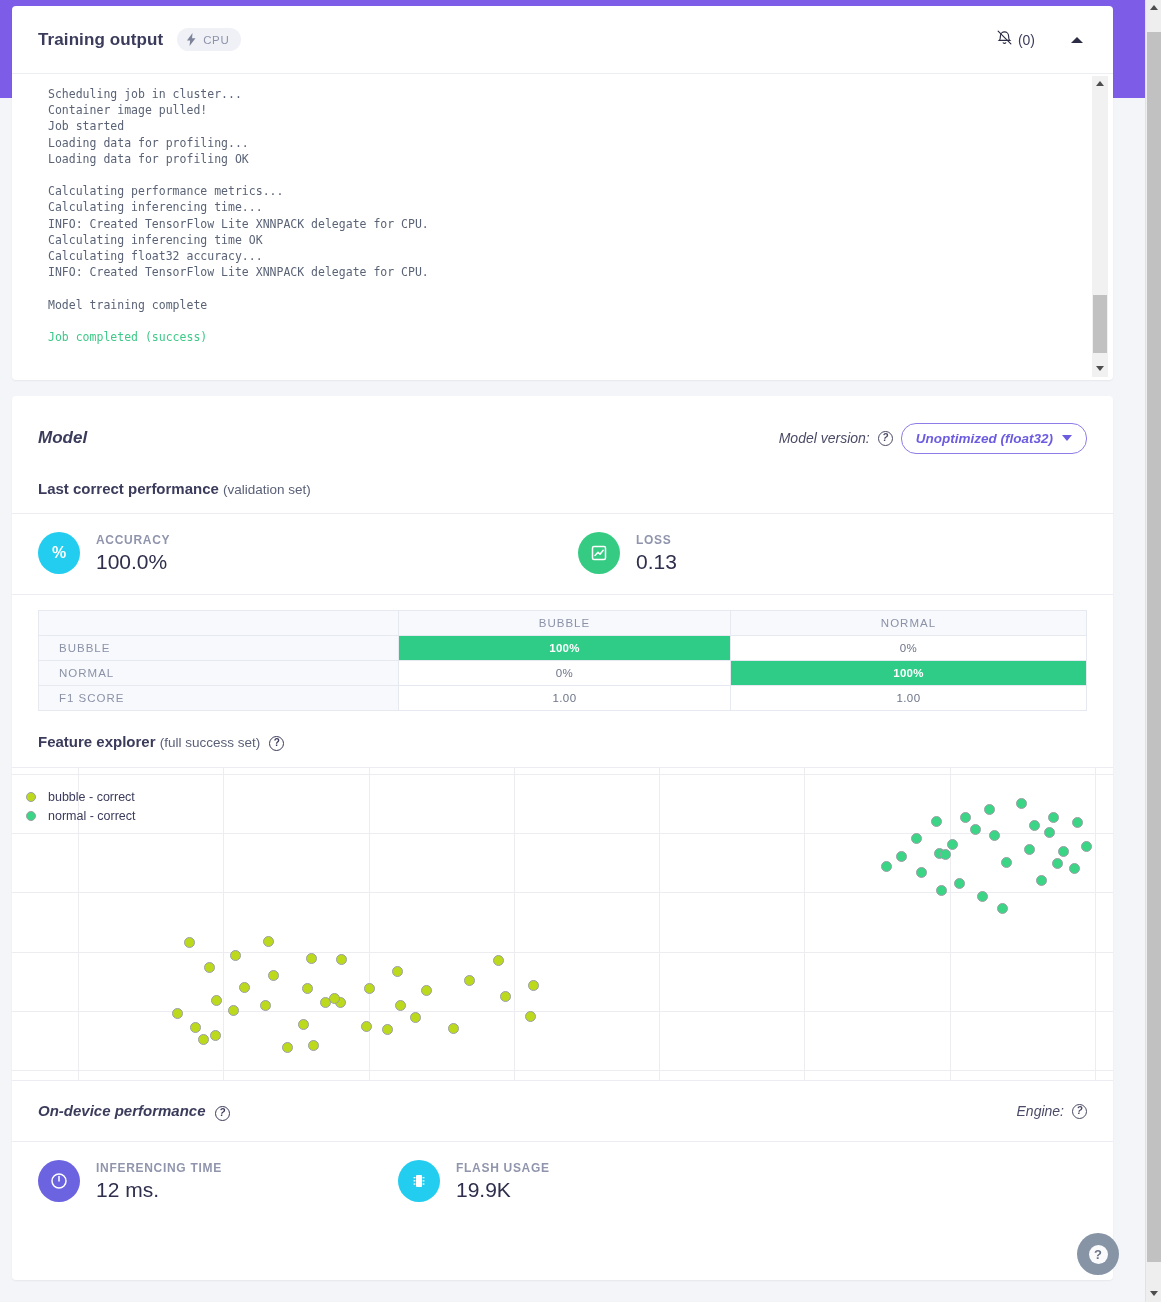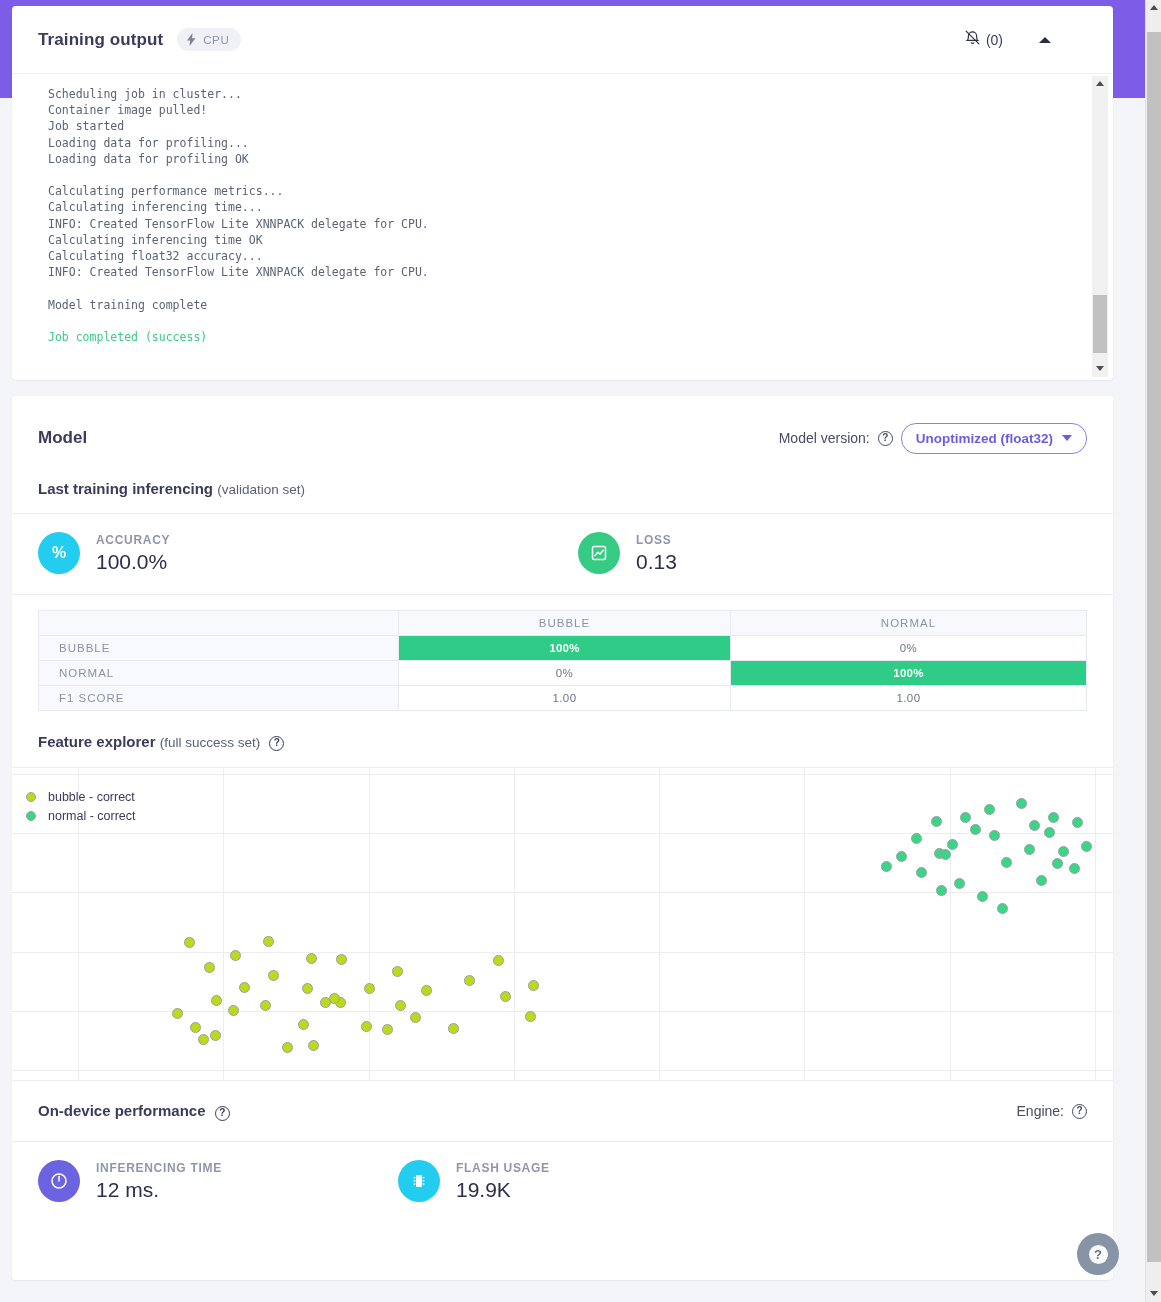--- a/index.html
+++ b/index.html
@@ -46,21 +46,21 @@
   .card {
     position: absolute; background: #ffffff; border-radius: 4px;
     box-shadow: 0 1px 2px rgba(0,0,0,.06);
   }
   #training-card { left: 12px; top: 6px; width: 1101px; height: 374px; }
   #model-card    { left: 12px; top: 396px; width: 1101px; height: 884px; }
 
   
   .train-head {
     position: relative; height: 68px; border-bottom: 1px solid #eceef3;
-    display: flex; align-items: center; padding: 0 36px 0 26px;
+    display: flex; align-items: center; padding: 0 4px 0 26px;
   }
   .train-title {
     font-size: 17px; color: #3b3b5c; font-weight: 600; letter-spacing: .1px;
   }
   .cpu-chip {
     display: flex; align-items: center; gap: 6px;
     margin-left: 14px; background: #eff1f6; border-radius: 13px;
     padding: 5px 12px 5px 9px;
   }
   .bolt { width: 11px; height: 13px; display: block; }
@@ -96,21 +96,21 @@
   .log-scroll .arrow-up { position: absolute; top: 0; left: 0; width: 16px; height: 16px; }
   .log-scroll .arrow-dn { position: absolute; bottom: 0; left: 0; width: 16px; height: 16px; }
   .log-scroll .thumb {
     position: absolute; left: 1px; bottom: 24px; width: 14px; height: 58px;
     background: #c1c1c1;
   }
 
   
   .sec-pad { padding: 0 26px; }
   .model-top {
-    display: flex; align-items: center; height: 84px; padding: 0 26px;
+    display: flex; align-items: center; height: 84px; padding: 0 26px; font-style: italic;
   }
   .model-title { font-size: 17px; font-weight: 600; color: #3b3b5c; }
   .model-ver { margin-left: auto; display: flex; align-items: center; gap: 8px; }
   .model-ver .lbl { font-size: 14px; color: #4a4a66; }
   .qmark {
     width: 15px; height: 15px; border-radius: 50%;
     border: 1.4px solid #3b3b5c; color: #3b3b5c;
     font-size: 10px; line-height: 12.5px; text-align: center;
     display: inline-block; font-weight: 700;
   }
@@ -271,21 +271,21 @@
         <span class="lbl">Model version:</span>
         <span class="qmark light">?</span>
         <span class="dropdown">
           <span>Unoptimized (float32)</span>
           <span class="dd-caret"></span>
         </span>
       </div>
     </div>
 
     <div class="sub-head">
-      <span>Last training inferencing</span>
+      <span>Last correct performance</span>
       <span class="dim">(validation set)</span>
     </div>
     <div class="rule"></div>
 
     <div class="metric-row">
       <div class="metric" style="width:540px">
         <div class="m-circle" style="background:#22cdef">
           <svg width="20" height="20" viewBox="0 0 20 20">
               <text x="10" y="15" text-anchor="middle" font-size="16" font-weight="700" fill="#fff" font-family="Liberation Sans, sans-serif">%</text>
             </svg>

